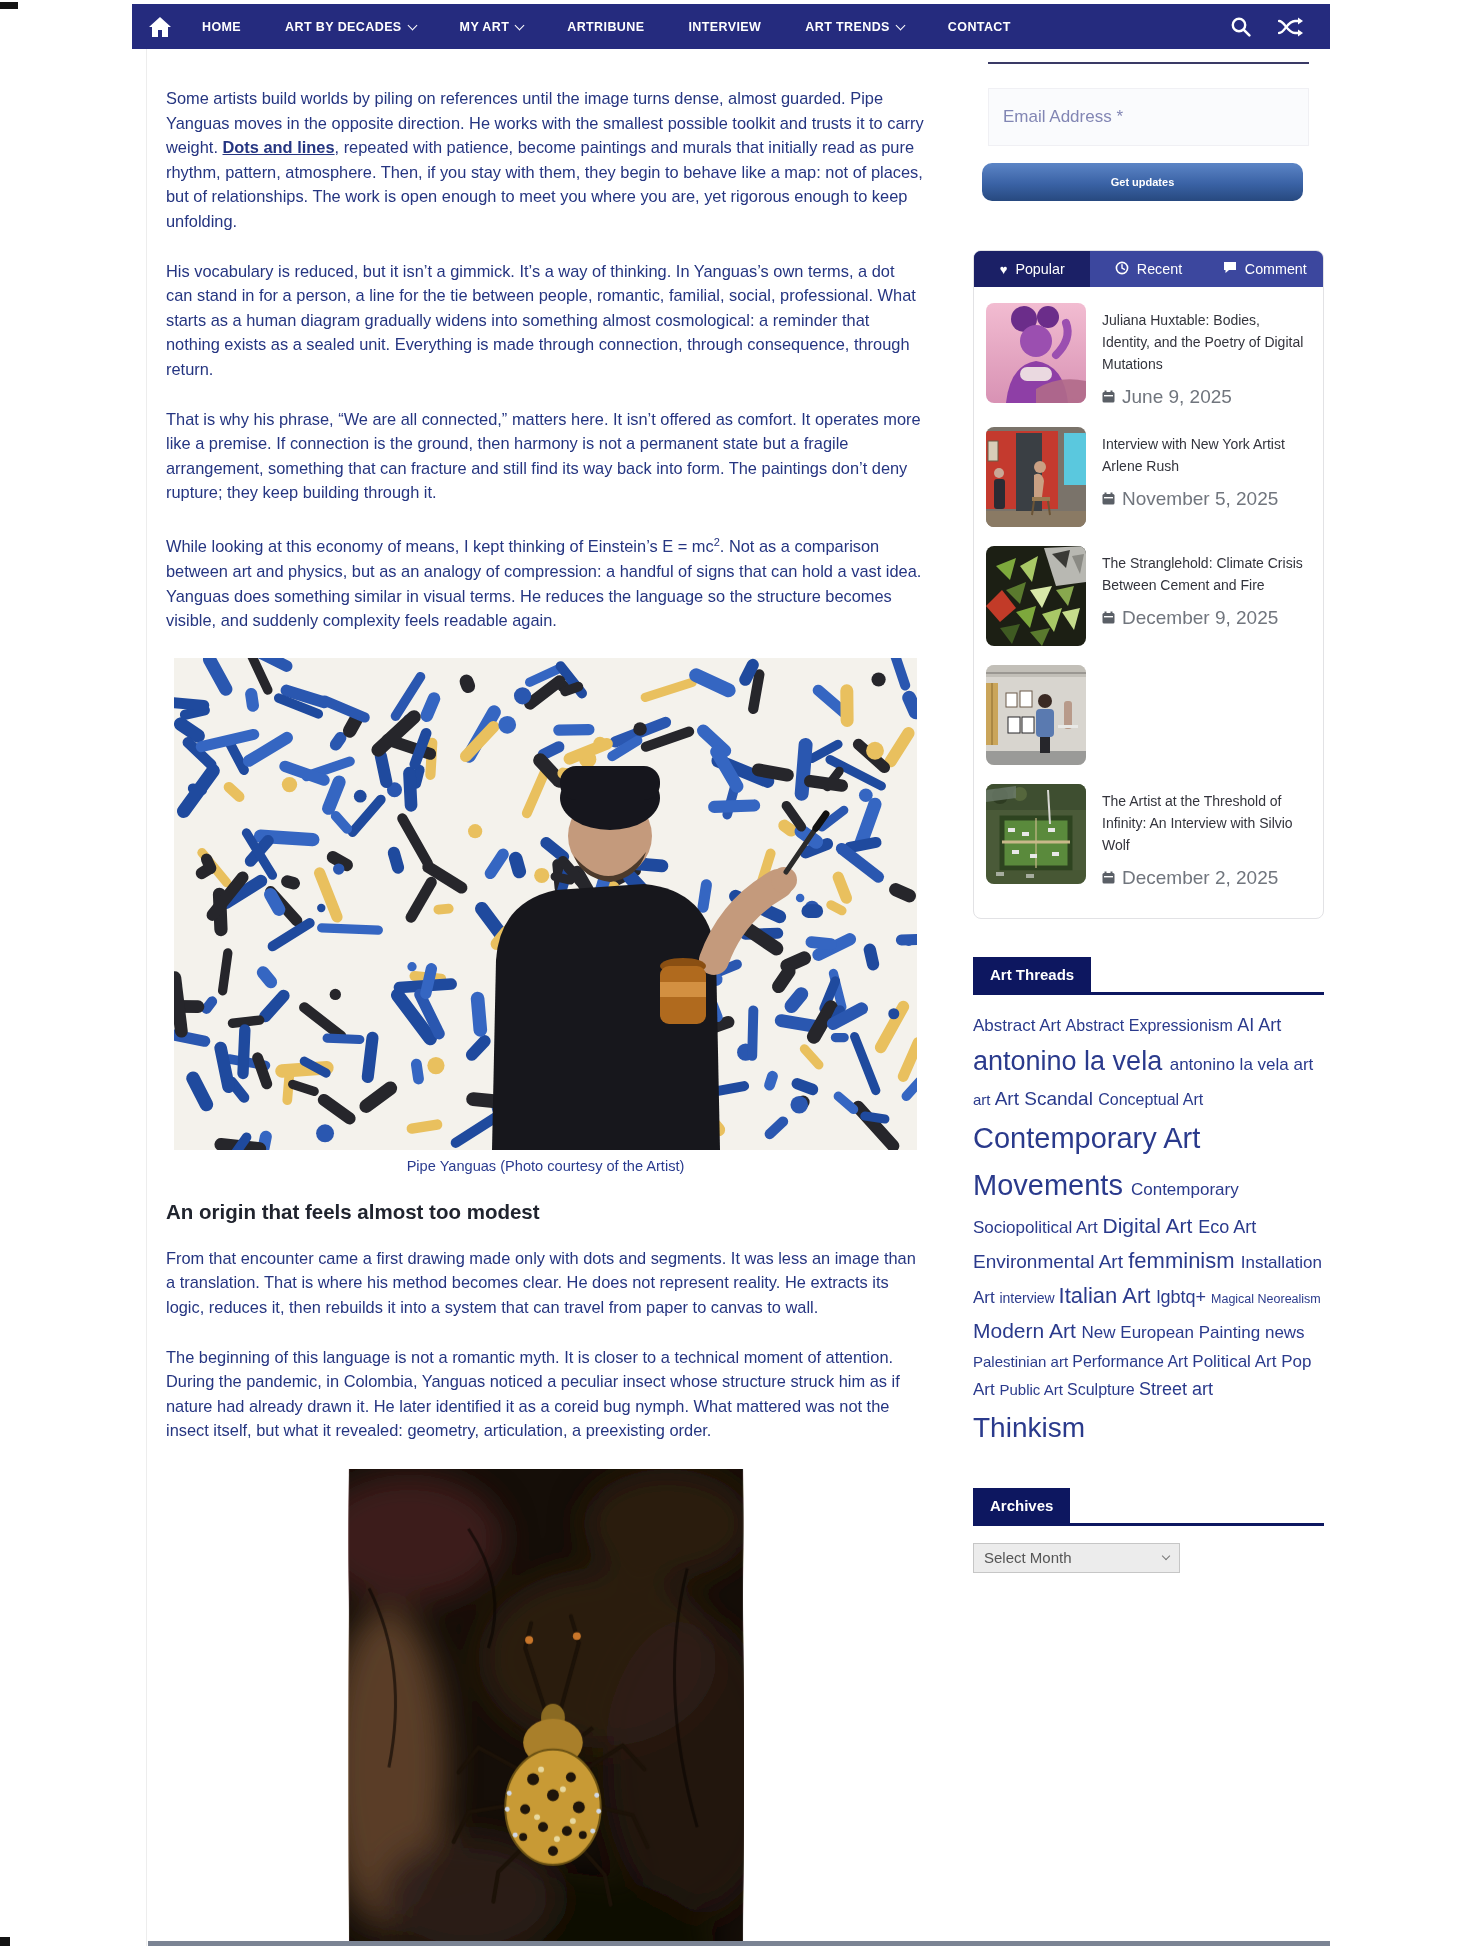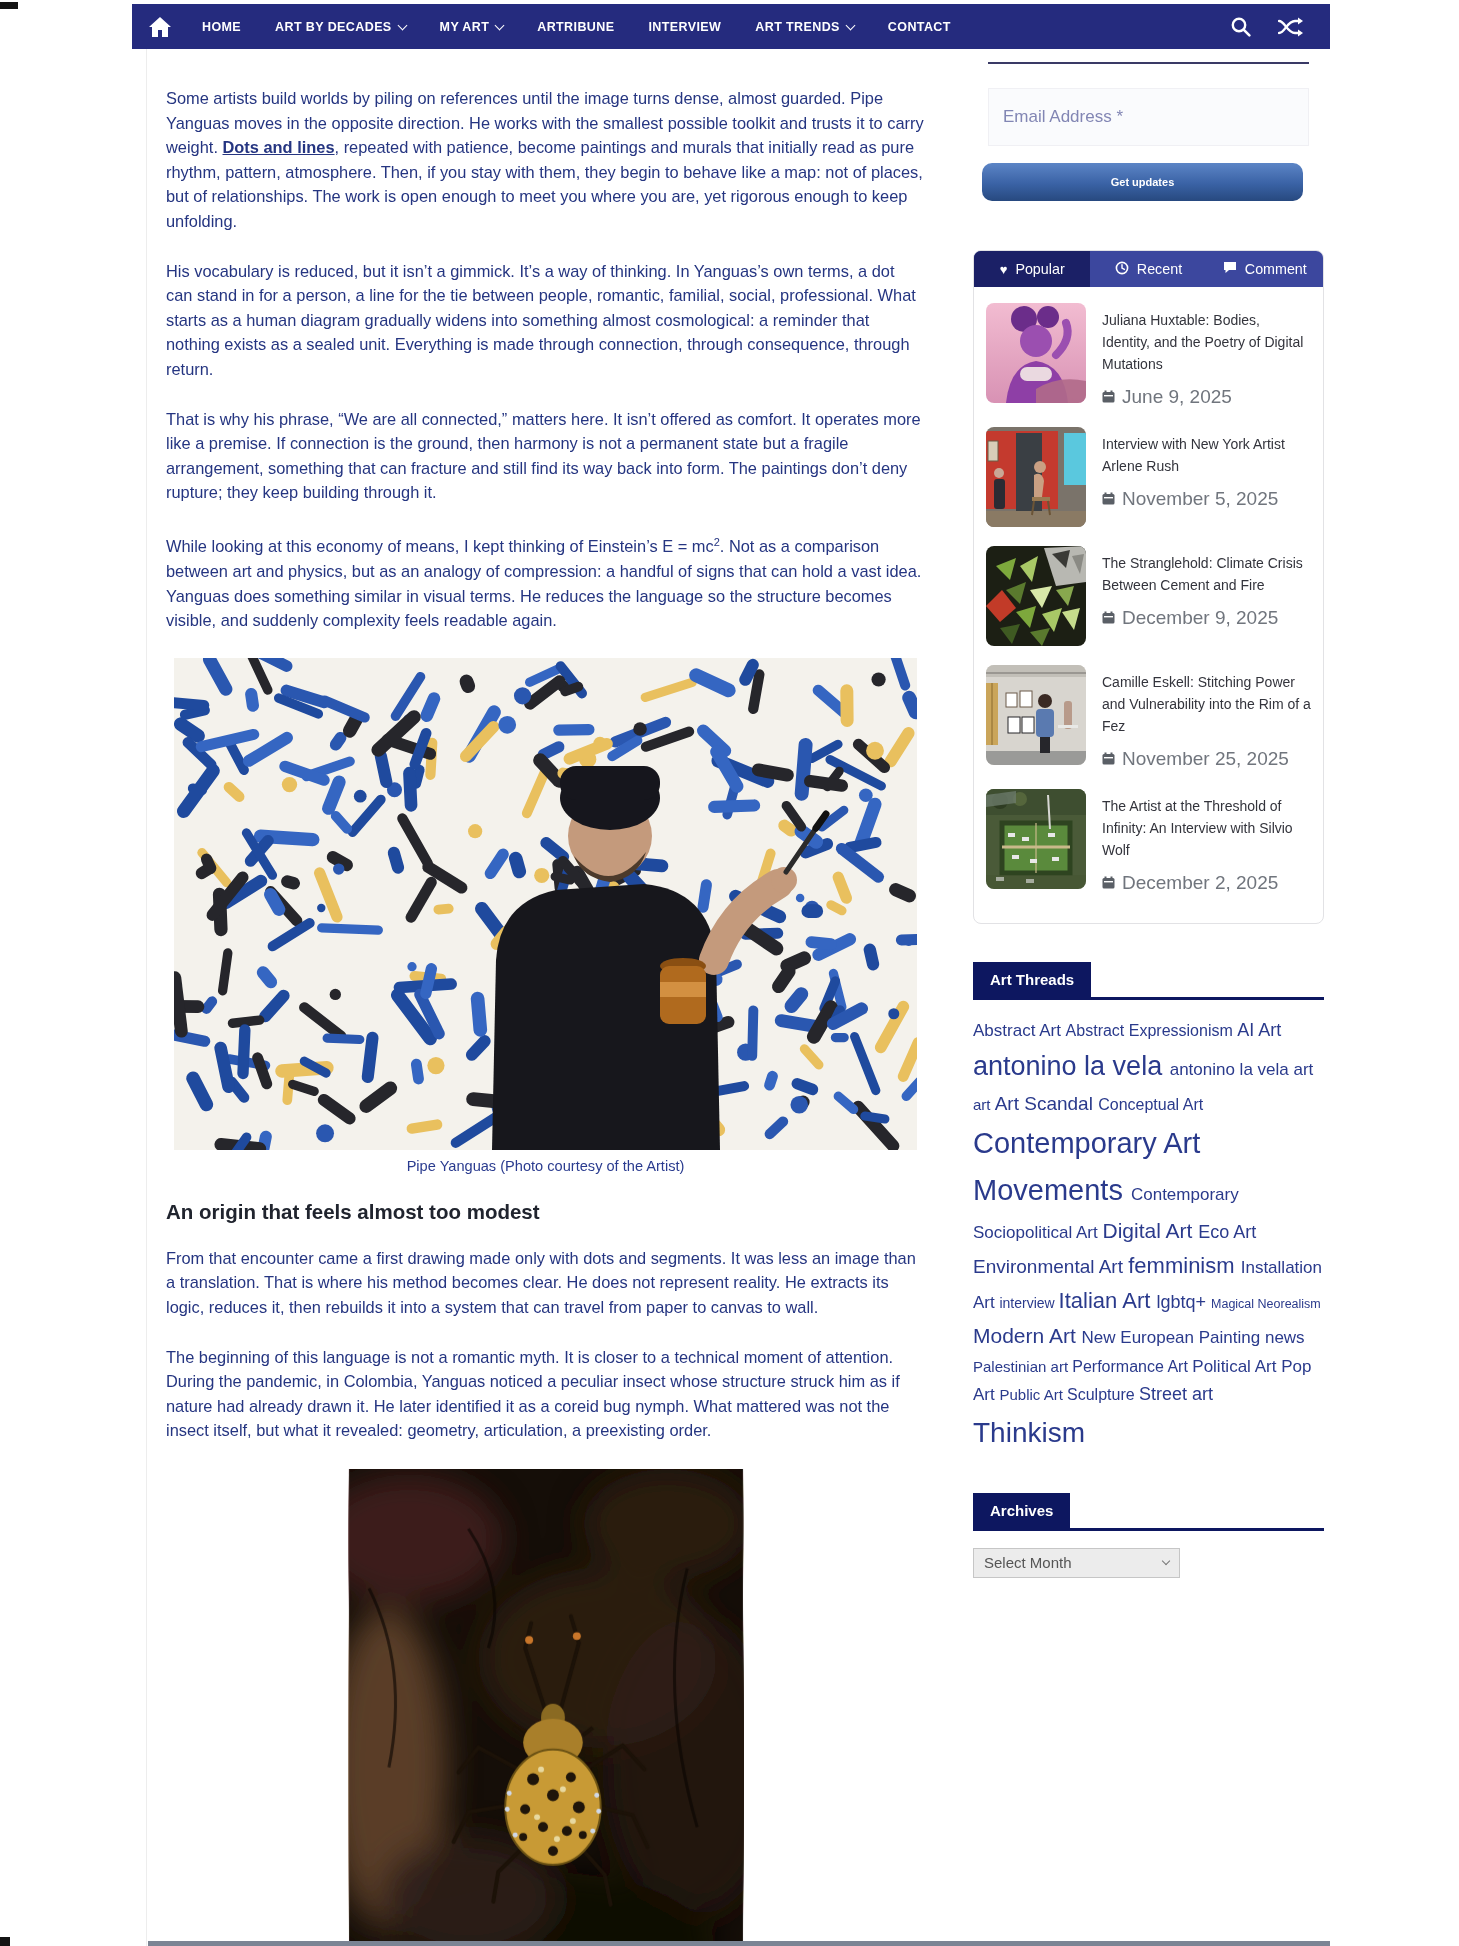--- a/index.html
+++ b/index.html
@@ -8,21 +8,21 @@
 
   .corner-mark{position:absolute;background:#141414;}
   .corner-mark.top{left:0;top:2px;width:18px;height:7px;}
   .corner-mark.bottom{left:0;top:1937px;width:10px;height:9px;}
 
   .vline{position:absolute;left:146px;top:49px;width:1px;height:1897px;background:#ededed;}
 
   
   .navbar{position:absolute;left:132px;top:4px;width:1198px;height:45px;background:#252b7e;display:flex;align-items:center;}
   .nav-home{display:flex;align-items:center;justify-content:center;width:56px;height:100%;cursor:pointer;}
-  .nav-items{display:flex;align-items:center;gap:34px;margin-left:14px;flex:1;}
+  .nav-items{display:flex;align-items:center;gap:44px;margin-left:14px;flex:1;}
   .nav-item{color:#ffffff;font-size:12.5px;font-weight:bold;letter-spacing:.4px;text-decoration:none;display:flex;align-items:center;gap:7px;cursor:pointer;white-space:nowrap;}
   .chev{display:inline-block;width:6px;height:6px;border-right:1.6px solid #fff;border-bottom:1.6px solid #fff;transform:rotate(45deg);margin-top:-3px;}
   .nav-right{display:flex;align-items:center;gap:26px;padding-right:26px;}
   .nav-right svg{display:block;cursor:pointer;}
 
   
   .content{position:absolute;left:146px;top:49px;width:800px;padding:37px 20px 0 20px;box-sizing:content-box;}
   .content p{width:759px;margin:0 0 25px 0;color:#253581;font-size:16.4px;line-height:24.6px;}
   .content p b{font-weight:bold;text-decoration:underline;}
   sup{font-size:11px;}
@@ -614,32 +614,20 @@
     <rect x="22" y="52" width="12" height="16" fill="#fff" stroke="#26262b"></rect>
     <rect x="36" y="52" width="12" height="16" fill="#fff" stroke="#26262b"></rect>
     <rect x="0" y="86" width="100" height="14" fill="#9a9a98"></rect>
     <circle cx="59" cy="36" r="7" fill="#3a2a24"></circle>
     <rect x="50" y="44" width="18" height="28" rx="4" fill="#5a7ab0"></rect>
     <rect x="54" y="72" width="10" height="16" fill="#26262b"></rect>
     <rect x="78" y="36" width="8" height="28" rx="3" fill="#b89a8a"></rect>
     <rect x="72" y="60" width="20" height="3" fill="#e8e8e6"></rect>
   </svg>
             </div>
-            <div class="post-meta">
-              <div class="post-title">Camille Eskell: Stitching Power and Vulnerability into the Rim of a Fez</div>
-              <div class="post-date">
-                <span><svg width="13" height="13" viewBox="0 0 13 13">
-                    <rect x="0.5" y="2" width="12" height="10.5" rx="1.5" fill="#5a5f66"></rect>
-                    <rect x="2.5" y="0.5" width="2" height="3" fill="#5a5f66"></rect>
-                    <rect x="8.5" y="0.5" width="2" height="3" fill="#5a5f66"></rect>
-                    <rect x="2" y="5" width="9" height="1.4" fill="#fff"></rect>
-                  </svg></span>
-                <span>November 25, 2025</span>
-              </div>
-            </div>
           </div>
           <div class="post-item">
             <div class="post-thumb">
               <svg viewBox="0 0 100 100">
     <rect width="100" height="100" fill="#4a5a38"></rect>
     <rect x="0" y="0" width="100" height="26" fill="#3e4e30"></rect>
     <circle cx="14" cy="12" r="8" fill="#2e3c22"></circle>
                 <circle cx="34" cy="10" r="7" fill="#55663c"></circle>
     <path d="M0,6 L30,2 L30,14 L0,18 Z" fill="#6b7a6a" opacity="0.8"></path>
     <rect x="16" y="34" width="68" height="50" fill="#5a8a3c"></rect>

